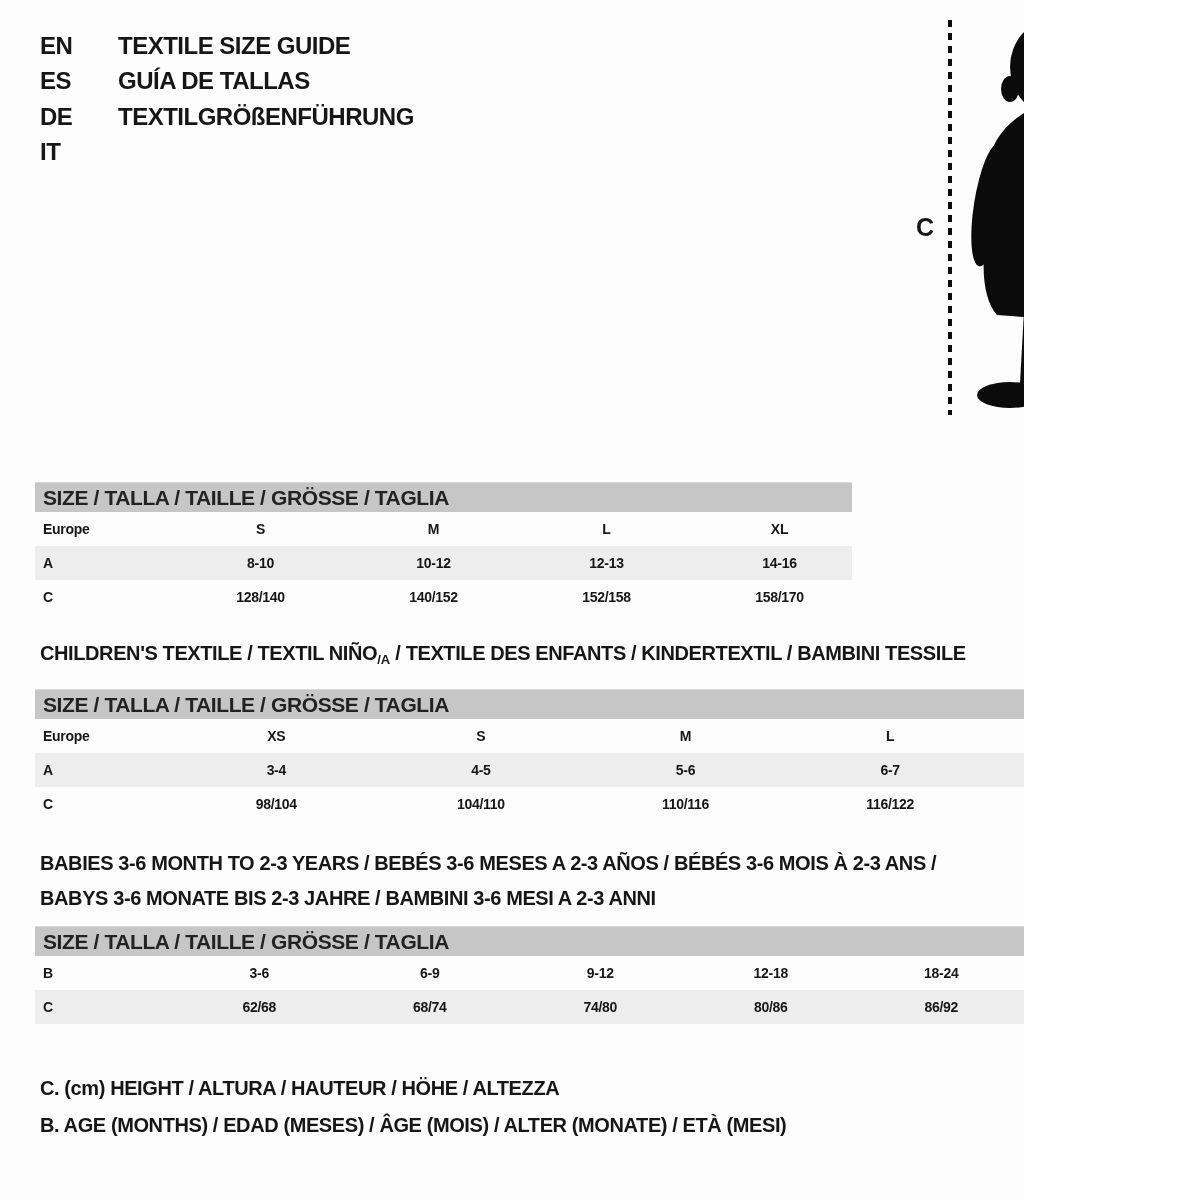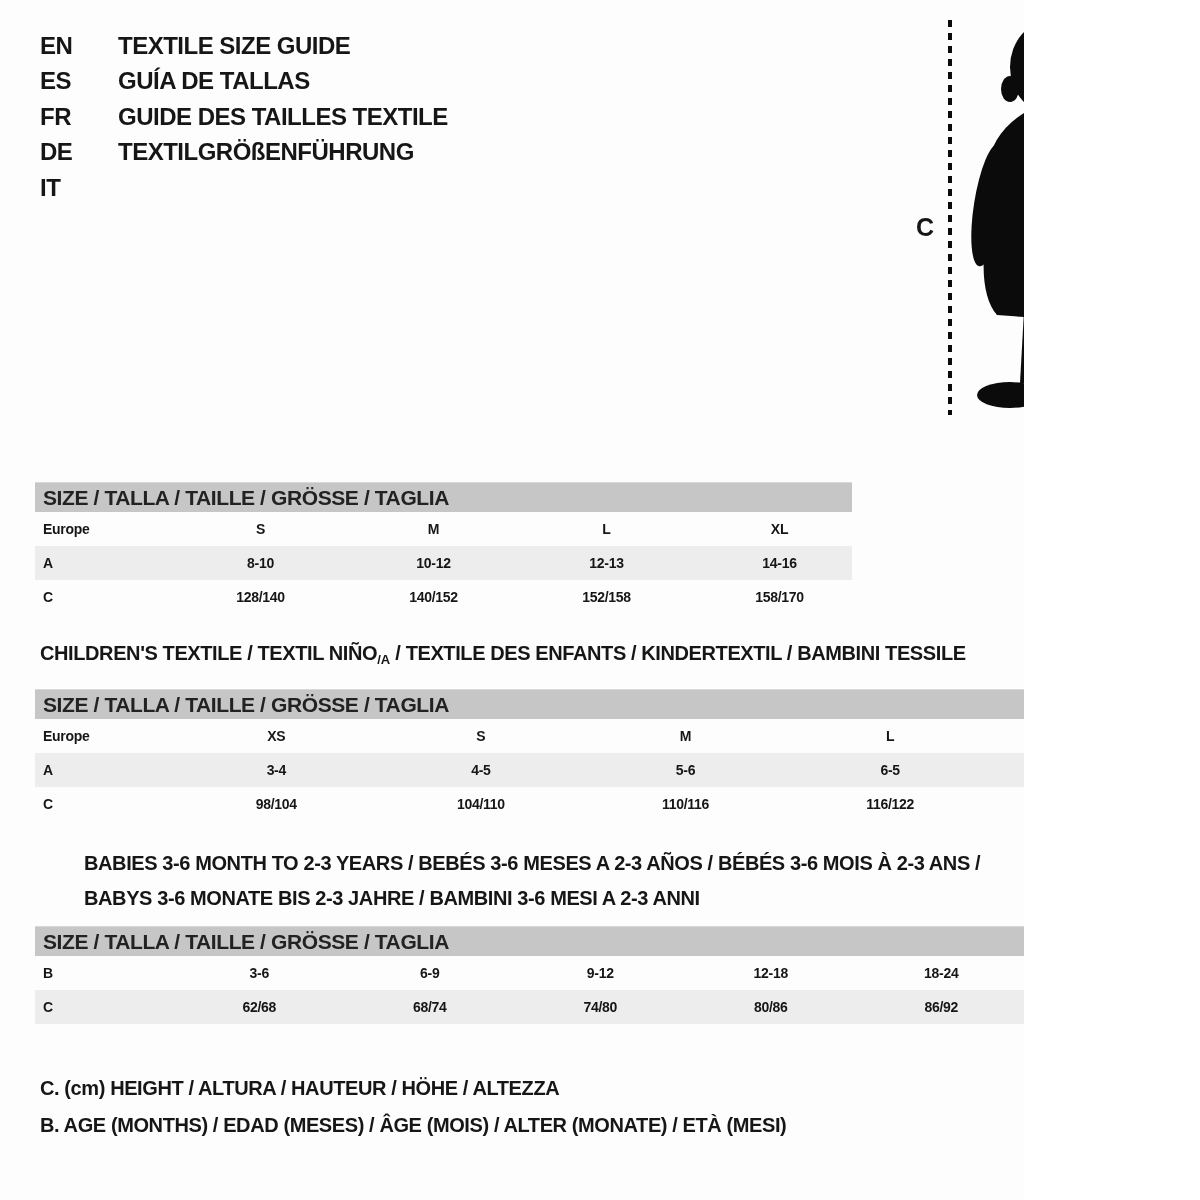--- a/index.html
+++ b/index.html
@@ -18,21 +18,21 @@
 
   
   .figure-svg { position:absolute; left:912px; top:15px; }
   .c-label { position:absolute; left:916px; top:213px; font-size:25px; }
 
   
   .sec-title { position:absolute; left:40px; margin:0; font-size:20px; letter-spacing:-0.4px; white-space:nowrap; font-weight:bold; }
   #junior-title { top:434px; }
   #children-title { top:642px; }
   #babies-title { top:846px; line-height:35px; }
-  #babies-title .tline { display:block; white-space:nowrap;margin-left:44px; }
+  #babies-title .tline { display:block; white-space:nowrap; }
   .sub-a { font-size:13px; vertical-align:-4px; letter-spacing:0; }
 
   
   .table { position:absolute; left:35px; }
   #junior-table  { top:482px; width:817px; }
   #children-table{ top:689px; width:1148px; }
   #babies-table  { top:926px; width:1148px; }
 
   .size-bar {
     height:29px; background:#c6c6c6; color:#222;
@@ -58,24 +58,20 @@
 <div class="page">
 
   <header class="langs">
     <div class="lang-row">
       <span class="lang-code">EN</span>
       <span class="lang-title">TEXTILE SIZE GUIDE</span>
     </div>
     <div class="lang-row">
       <span class="lang-code">ES</span>
       <span class="lang-title">GUÍA DE TALLAS</span>
-    </div>
-    <div class="lang-row">
-      <span class="lang-code">FR</span>
-      <span class="lang-title">GUIDE DES TAILLES TEXTILE</span>
     </div>
     <div class="lang-row">
       <span class="lang-code">DE</span>
       <span class="lang-title">TEXTILGRÖßENFÜHRUNG</span>
     </div>
     <div class="lang-row">
       <span class="lang-code">IT</span>
     </div>
   </header>
 
@@ -132,21 +128,21 @@
         <div class="cell">S</div>
         <div class="cell">M</div>
         <div class="cell">L</div>
         <div class="cell">XL</div>
       </div>
     <div class="trow shaded">
         <span class="rlabel">A</span>
         <div class="cell">3-4</div>
         <div class="cell">4-5</div>
         <div class="cell">5-6</div>
-        <div class="cell">6-5</div>
+        <div class="cell">6-7</div>
         <div class="cell">7-8</div>
       </div>
     <div class="trow">
         <span class="rlabel">C</span>
         <div class="cell">98/104</div>
         <div class="cell">104/110</div>
         <div class="cell">110/116</div>
         <div class="cell">116/122</div>
         <div class="cell">122/128</div>
       </div>

